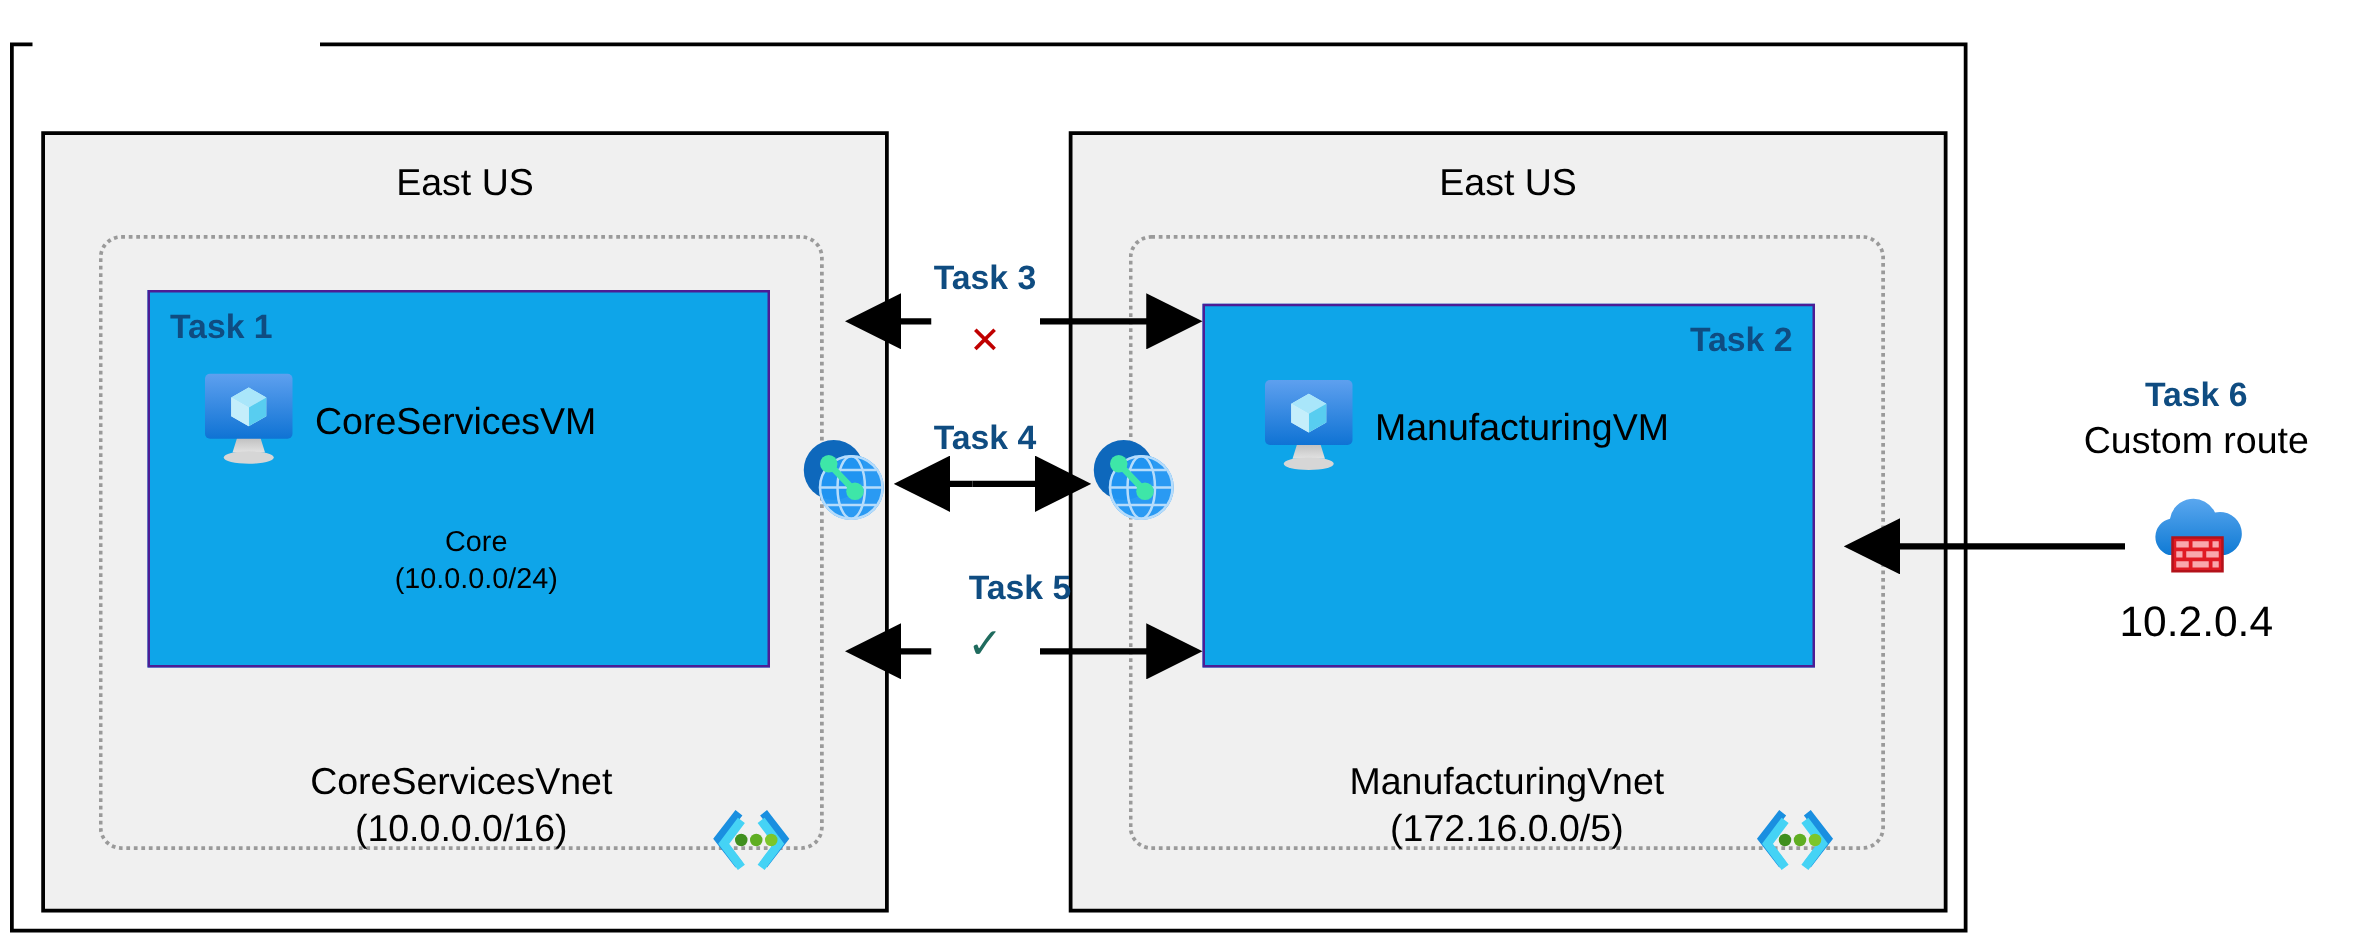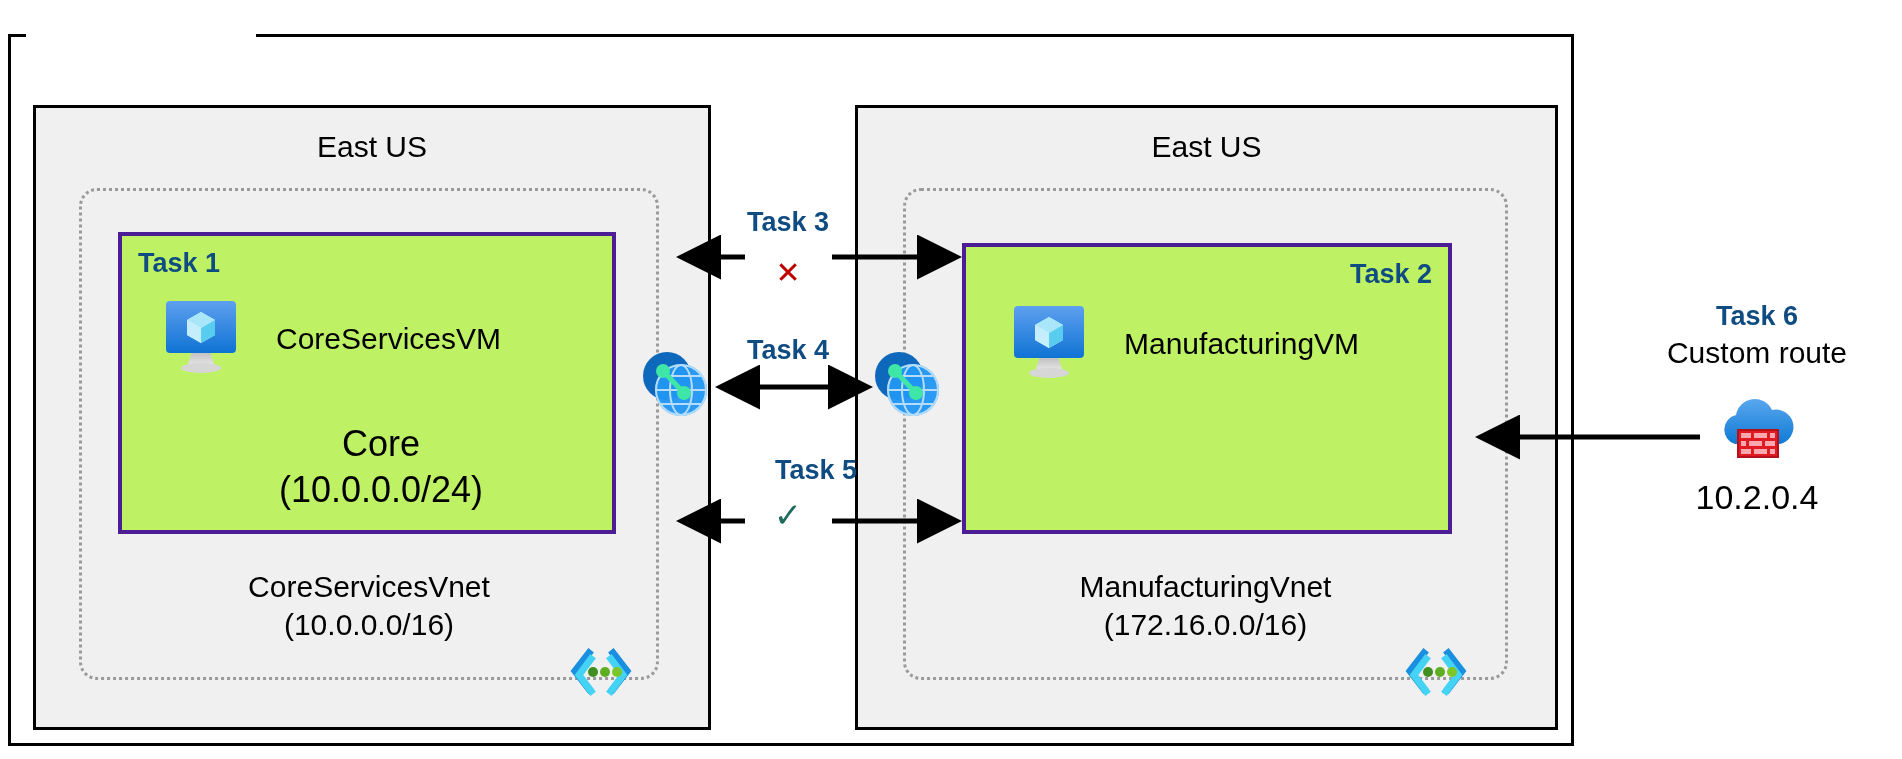--- a/index.html
+++ b/index.html
@@ -68,62 +68,63 @@
   }
   #vnet-left{ left:79px; top:188px; width:580px; height:492px; }
   #vnet-right{ left:903px; top:188px; width:605px; height:492px; }
 
   .vnet-name{
     position:absolute; left:0; right:0;
     text-align:center;
     font-size:30px; line-height:1.27;
     color:#000;
     white-space:pre-line;
+    margin-top:39px;
   }
 
   
   .vnet-icon{
     position:absolute;
     width:72px; height:52px;
   }
   #vnet-icon-left{ left:565px; top:645px; }
   #vnet-icon-right{ left:1400px; top:645px; }
 
   
   .subnet{
     position:absolute;
-    background:#bef264;
-    border:4px solid #4c1d95;
+    background:#0ea5e9;
+    border:2px solid #4c1d95;
     box-sizing:border-box;
   }
   #subnet-left{ left:118px; top:232px; width:498px; height:302px; }
   #subnet-right{ left:962px; top:243px; width:490px; height:291px; }
 
   .task-tag{
     position:absolute;
     font-size:27px;
     font-weight:bold;
     color:#0f4c81;
     white-space:nowrap;
   }
   #task1-tag{ left:16px; top:12px; }
   #task2-tag{ right:16px; top:12px; }
 
   .vm-row{
     position:absolute;
-    display:flex; align-items:center; gap:34px;
+    display:flex; align-items:center; gap:12px;
   }
   #vm-row-left{ left:38px; top:62px; }
   #vm-row-right{ left:42px; top:56px; }
   .vm-name{ font-size:30px; color:#000; white-space:nowrap; }
 
   .subnet-text{
     position:absolute; left:0; right:0;
     text-align:center;
-    font-size:36px; line-height:1.28;
+    font-size:23px; line-height:1.28;
     color:#000;
     white-space:pre-line;
     margin-left:28px;
   }
   #subnet-left .subnet-text{ top:185px; }
   #subnet-right .subnet-text{ top:178px; }
 
   
   .peer-icon{ position:absolute; width:76px; height:76px; }
   #peer-left{ left:636px; top:345px; }
@@ -249,21 +250,21 @@
     <div class="subnet-text">Core
 (10.0.0.0/24)</div>
   </div>
 
   <div class="region" id="region-right">
     <div class="region-title">East US</div>
   </div>
 
   <div class="vnet" id="vnet-right"></div>
   <div class="vnet-name" style="left:903px; top:568px; width:605px;">ManufacturingVnet
-(172.16.0.0/16)</div>
+(172.16.0.0/5)</div>
 
   <div class="vnet-icon" id="vnet-icon-right">
     <svg width="72" height="52" viewBox="0 0 72 52" aria-hidden="true">
       <path d="M24 8 L10 26 L24 44" fill="none" stroke="#1a8fe0" stroke-width="7" stroke-linecap="square"></path>
       <path d="M26 14 L14 30 L26 46" fill="none" stroke="#45d3f5" stroke-width="7" stroke-linecap="square"></path>
       <path d="M48 8 L62 26 L48 44" fill="none" stroke="#1a8fe0" stroke-width="7" stroke-linecap="square"></path>
       <path d="M46 14 L58 30 L46 46" fill="none" stroke="#45d3f5" stroke-width="7" stroke-linecap="square"></path>
       <circle cx="28" cy="27" r="5" fill="#3f8f1e"></circle>
       <circle cx="40" cy="27" r="5" fill="#5fae22"></circle>
       <circle cx="52" cy="27" r="5" fill="#7cc62a"></circle>

